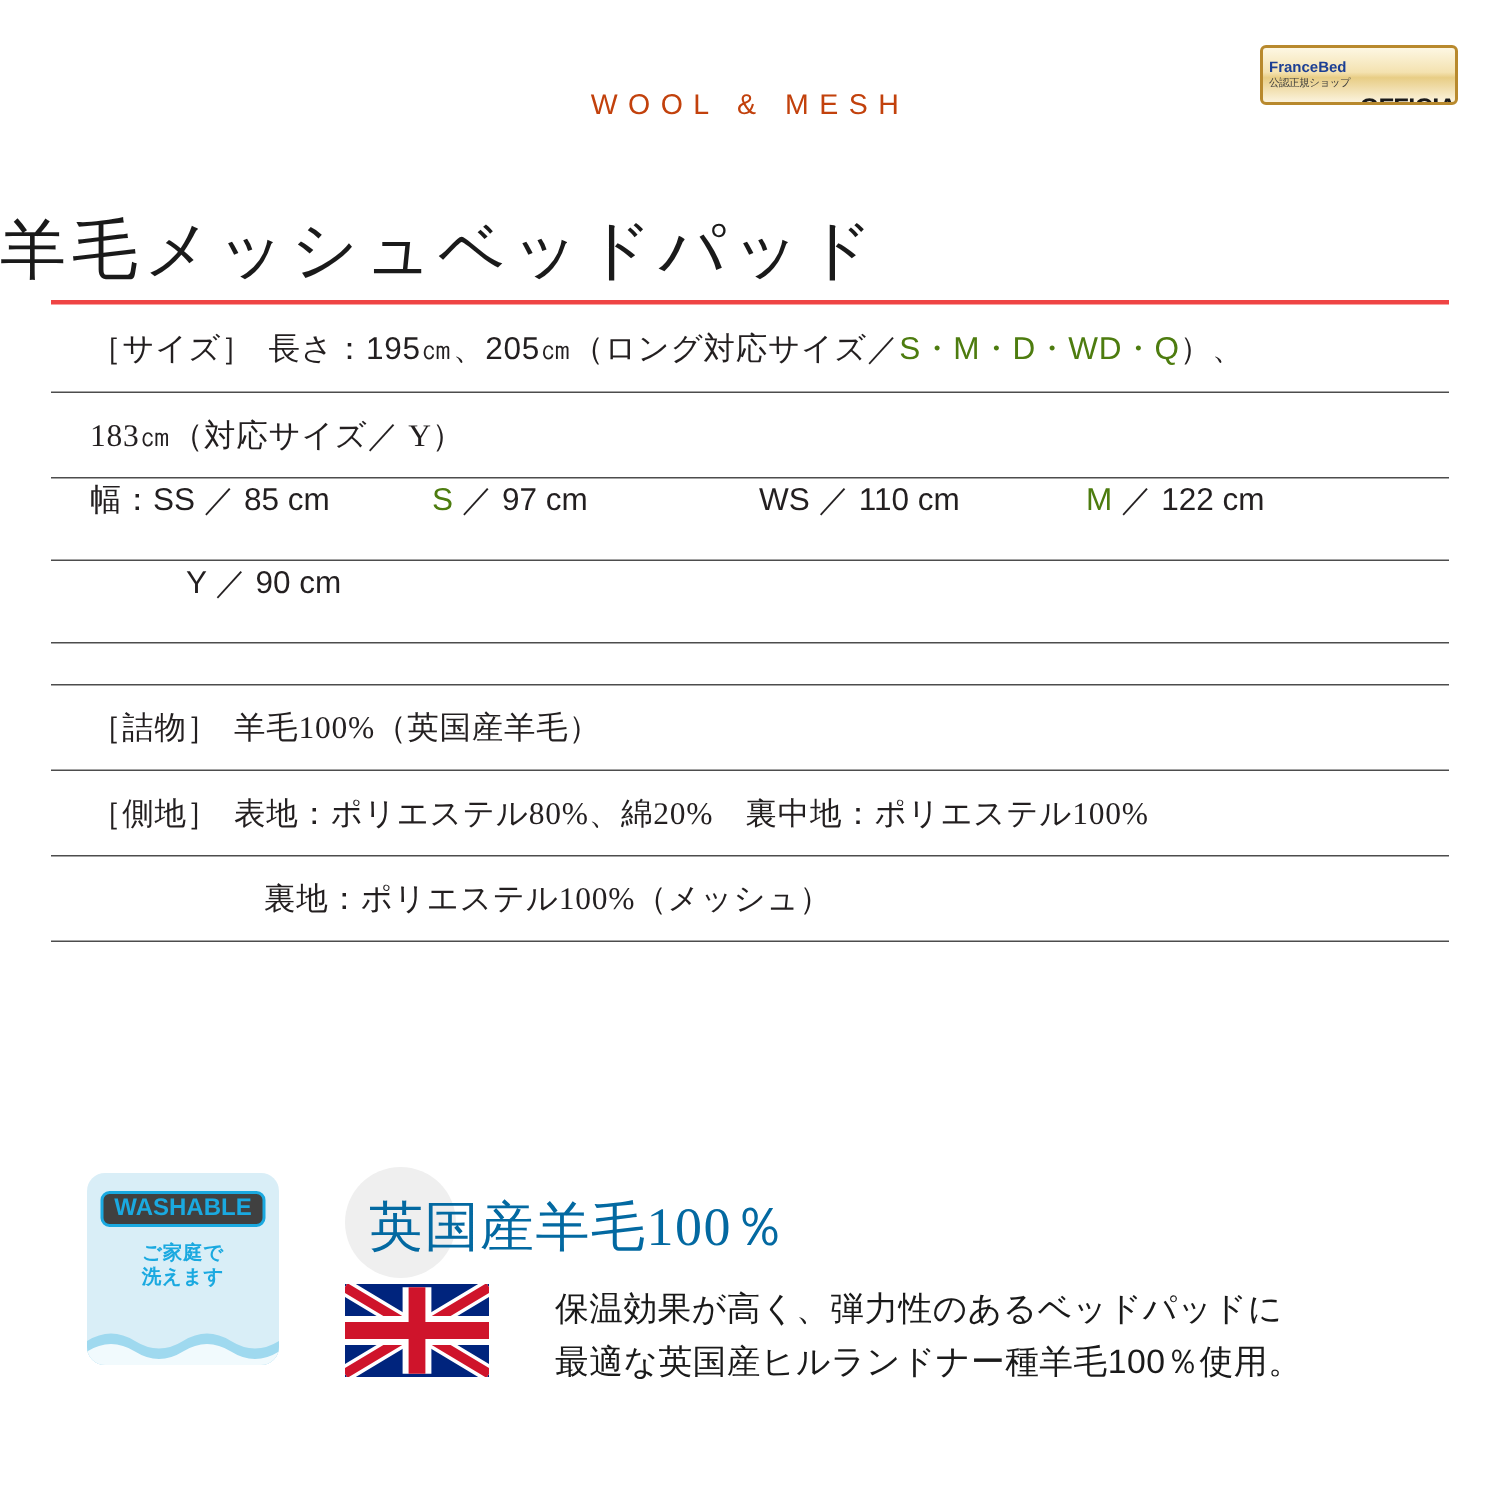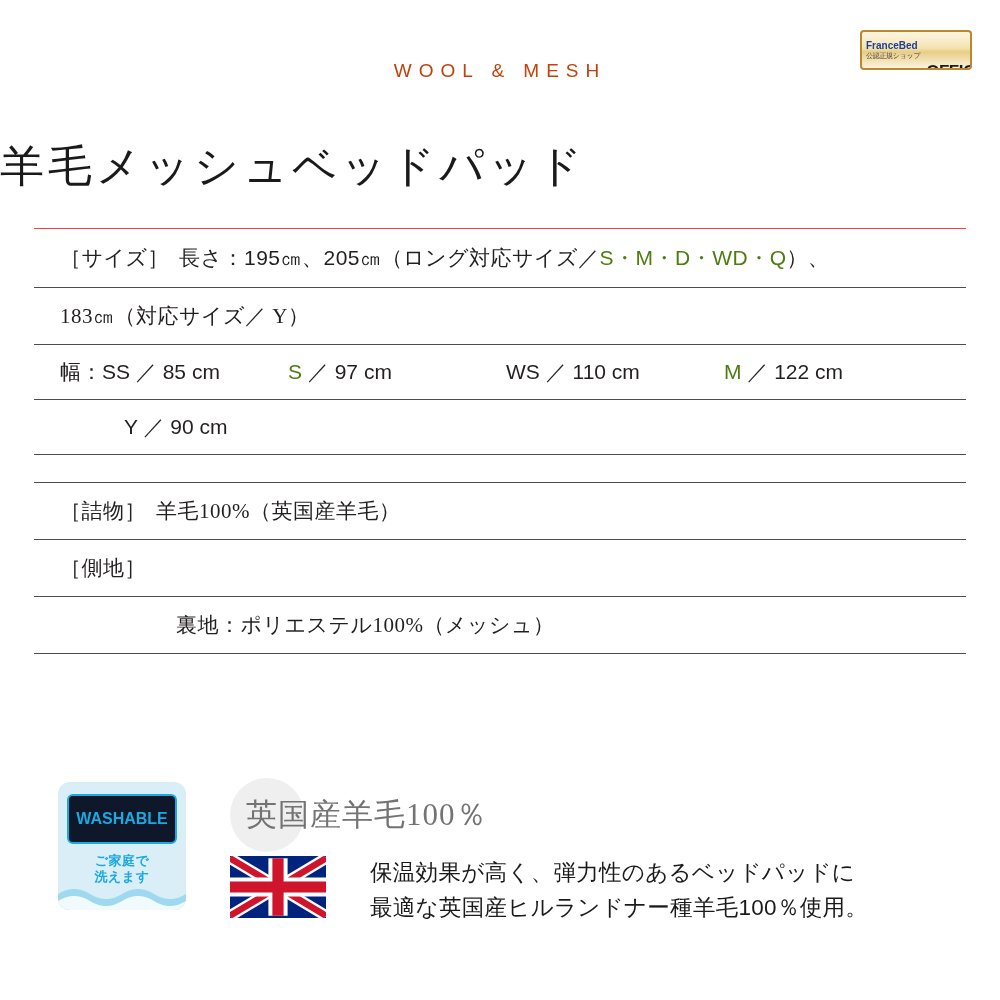--- a/index.html
+++ b/index.html
@@ -21,21 +21,21 @@
     width: 1000px;
     height: 1000px;
     box-sizing: border-box;
   }
 
   
   .badge {
     position: absolute;
     top: 30px;
     right: 28px;
-    width: 112px;
+    width: 132px;
     height: 36px;
     border: 2px solid #b8892d;
     border-radius: 4px;
     background: linear-gradient(180deg,#fdf7e3 0%, #f4e2b0 45%, #e8cd85 55%, #fbf3dd 100%);
     display: flex;
     align-items: center;
     box-sizing: border-box;
     padding: 18px 4px;
     overflow: hidden;
   }
@@ -92,23 +92,23 @@
     letter-spacing: 4px;
     color: #1a1a1a;
     font-family: "Liberation Serif", serif;
     font-weight: normal;
   }
 
   
   .spec {
     position: absolute;
     left: 34px;
-    top: 228px;
+    top: 200px;
     width: 932px;
-    border-top: 1px solid #ef4444;
+    border-top: 3px solid #ef4444;
     box-sizing: border-box;
   }
   .row {
     border-bottom: 1px solid #4d4d4d;
     box-sizing: border-box;
     padding: 0;
   }
   .line {
     display: flex;
     align-items: center;
@@ -121,21 +121,21 @@
   .h68 { height: 58px; }
   .h60 { height: 56px; font-family: Liberation Serif, serif; }
   .gap { height: 28px; }
 
   .label { margin-right: 10px; }
   .teal { color: #4d7c0f; }
 
   
   .wrow {
     display: flex;
-    align-items: center;
+    align-items: flex-start;
     height: 54px;
     font-size: 21px;
     padding-left: 26px;
     box-sizing: border-box;
     white-space: nowrap;
   }
   .wcell {
     display: inline-block;
     width: 218px;
     flex: 0 0 218px;
@@ -161,28 +161,28 @@
     border-radius: 12px;
     display: flex;
     flex-direction: column;
     align-items: center;
     justify-content: flex-start;
     box-sizing: border-box;
     padding-top: 12px;
     overflow: hidden;
   }
   .wash-top {
-    background: #0f172a;
+    background: #404040;
     border: 2px solid #1aa9e0;
     border-radius: 6px;
     color: #1aa9e0;
     font-size: 16px;
     font-weight: bold;
     letter-spacing: 0px;
-    padding: 15px 7px;
+    padding: 2px 7px;
     line-height: 1;
   }
   .wash-text {
     margin-top: 9px;
     color: #1aa9e0;
     font-size: 13px;
     font-weight: bold;
     text-align: center;
     line-height: 1.22;
     letter-spacing: 0.5px;
@@ -203,23 +203,23 @@
     width: 74px;
     height: 74px;
     border-radius: 50%;
     background: #efefef;
   }
   .wool-title {
     position: absolute;
     left: 212px;
     top: 34px;
     font-family: "Liberation Serif", serif;
-    font-size: 31px;
+    font-size: 36px;
     letter-spacing: 1px;
-    color: #737373;
+    color: #0369a1;
   }
   .flag {
     position: absolute;
     left: 196px;
     top: 96px;
     width: 96px;
     height: 62px;
     background: #00247d;
     overflow: hidden;
   }
@@ -302,20 +302,21 @@
     <div class="row">
       <div class="line h60">
         <span class="label">［詰物］</span>
         <span>羊毛100%（英国産羊毛）</span>
       </div>
     </div>
 
     <div class="row">
       <div class="line h60">
         <span class="label">［側地］</span>
+        <span>表地：ポリエステル80%、綿20%　裏中地：ポリエステル100%</span>
       </div>
     </div>
 
     <div class="row">
       <div class="line h60" style="padding-left:142px;">裏地：ポリエステル100%（メッシュ）</div>
     </div>
 
   </div>
 
   <div class="bottom">

